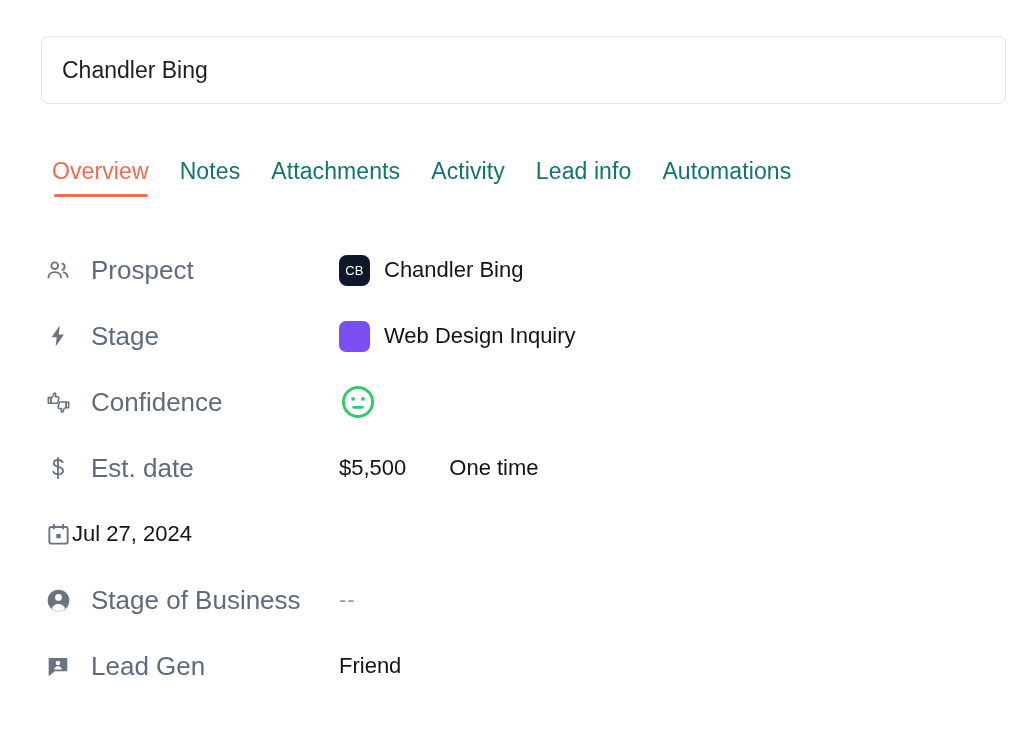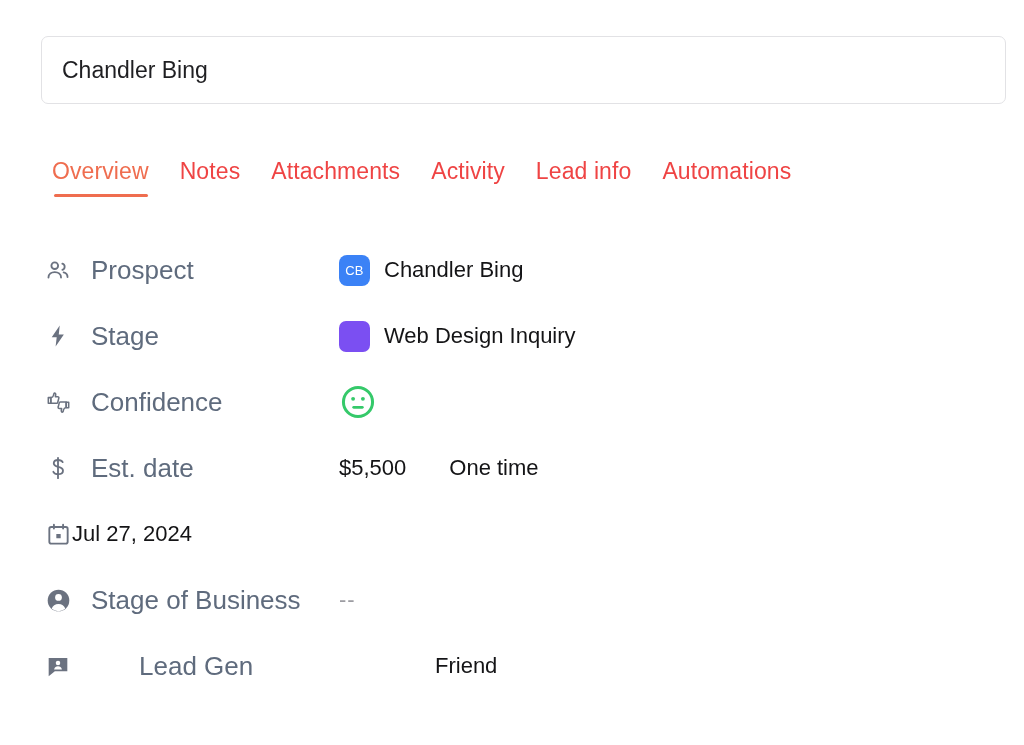--- a/index.html
+++ b/index.html
@@ -30,21 +30,21 @@
   .title-input::placeholder { color:#a8a8ae; }
 
   
   .tabs {
     position:absolute; left:52px; top:158px;
     display:flex; align-items:flex-start;
   }
   .tab {
     position:relative;
     font-size:23px;
-    color:#ef4444;
+    color:#0f766e;
     padding:0 0 12px 0;
     margin-right:31px;
     white-space:nowrap;
     cursor:pointer;
     letter-spacing:0.1px;
   }
   .tab:last-child { margin-right:0; }
   .tab.active { color:#ef6d4f; }
   .tab.active::after {
     content:"";
@@ -53,21 +53,21 @@
   }
 
   
   .fields { position:absolute; left:44px; top:248px; width:940px; }
   .row {
     position:relative;
     display:flex; align-items:center;
     height:44px;
     margin-bottom:22px;
   }
-  .row:last-child { margin-bottom:0;gap:48px; }
+  .row:last-child { margin-bottom:0; }
   .row-icon {
     width:28px; height:28px;
     display:flex; align-items:center; justify-content:center;
     flex:0 0 28px;
     color:#6b7280;
   }
   .row-label {
     margin-left:19px;
     width:248px;
     flex:0 0 248px;
@@ -80,21 +80,21 @@
     font-size:22px;
     color:#141416;
     white-space:nowrap;
   }
   .row-value.muted { color:#9c9ca2; letter-spacing:1px; }
 
   
   .avatar {
     width:31px; height:31px;
     border-radius:8px;
-    background:#3b82f6;
+    background:#0f172a;
     color:#ffffff;
     font-size:13px;
     display:flex; align-items:center; justify-content:center;
     margin-right:14px;
     flex:0 0 31px;
     letter-spacing:0.3px;
   }
   .swatch {
     width:31px; height:31px;
     border-radius:7px;

